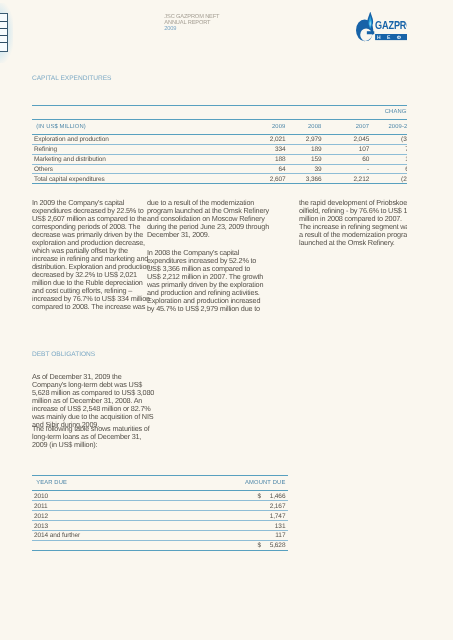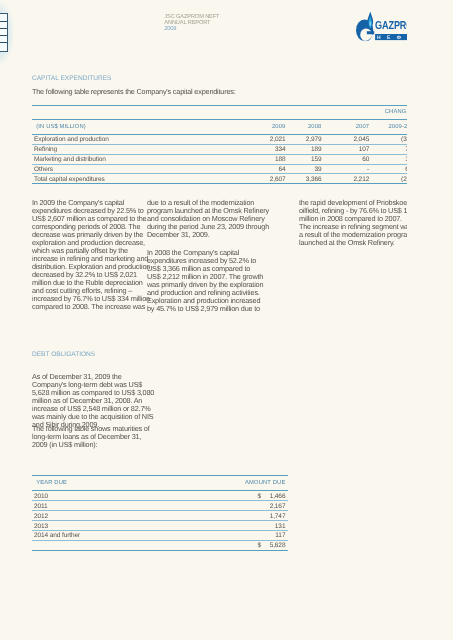--- a/index.html
+++ b/index.html
@@ -93,21 +93,20 @@
       </g>
 
       <text x="38" y="33.8" font-family="'Liberation Sans',sans-serif" font-size="23" font-weight="bold" fill="#1763a8" letter-spacing="-0.3" textLength="91.6" lengthAdjust="spacingAndGlyphs">GAZPROM</text>
 
       <rect x="38.2" y="44" width="90.6" height="12.2" fill="#1763a8"></rect>
       <text x="42" y="54.3" font-family="'Liberation Sans',sans-serif" font-size="10" font-weight="bold" fill="#eaf4fb" letter-spacing="12.7">НЕФТ</text>
     </svg>
   </div>
 
   <div class="sec-h" style="left:32px;top:74.5px;">CAPITAL EXPENDITURES</div>
-  <div class="body-t" style="left:32px;top:88px;width:240px;">The following table represents the Company's capital expenditures:</div>
 
   <table class="t" id="capex-table" style="left:32px;top:105px;width:388.3px;">
     <colgroup>
         <col style="width:224.2px">
         <col style="width:32.1px">
         <col style="width:36px">
         <col style="width:47.7px">
         <col style="width:48.3px">
       </colgroup>
     <tbody>

